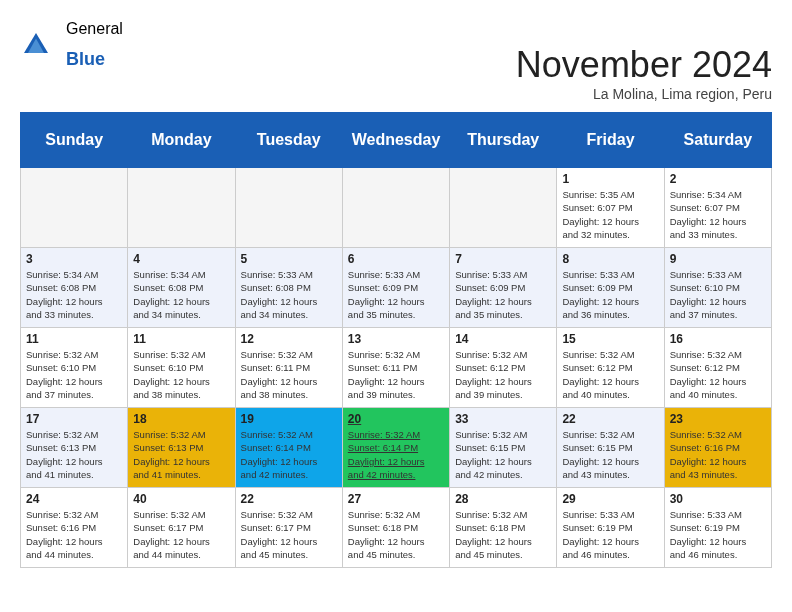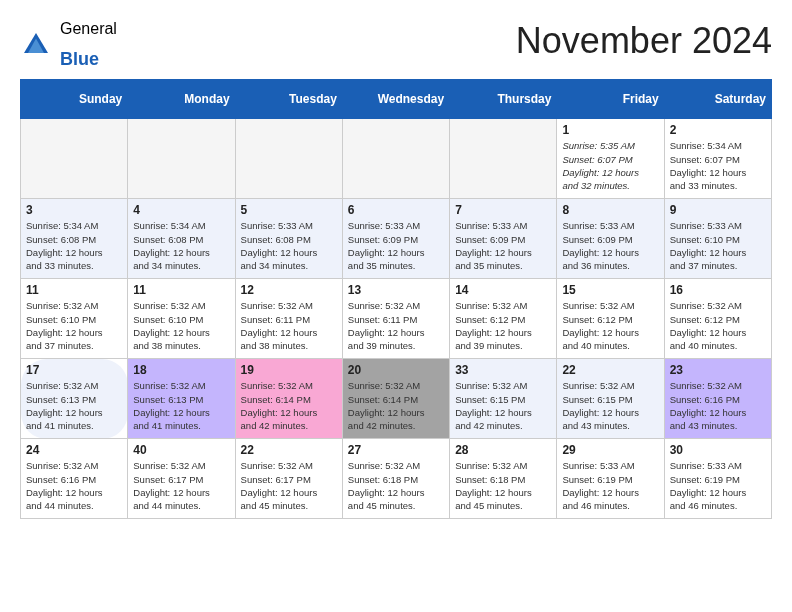--- a/index.html
+++ b/index.html
@@ -12,21 +12,21 @@
     }
     .header-area {
       display: flex;
       justify-content: space-between;
       align-items: flex-start;
       margin-bottom: 10px;
     }
     .logo {
       display: flex;
       align-items: center;
-      gap: 8px;
+      gap: 14px;
     }
     .logo-text {
       display: flex;
       flex-direction: column;
       line-height: 1.1;
     }
     .logo-blue {
       font-size: 18px;
       font-weight: bold;
       color: #1a5fb5;
@@ -36,37 +36,38 @@
       width: 32px;
       height: 32px;
     }
     .title-area {
       text-align: right;
     }
     .month-title {
       font-size: 36px;
       font-weight: normal;
       color: #222;
+      margin-top: 24px;
     }
     .location {
       font-size: 14px;
       color: #444;
     }
     table {
       width: 100%;
       border-collapse: collapse;
       table-layout: fixed;
     }
     th {
       background-color: #1a5fb5;
       color: #fff;
-      font-size: 12px;
+      font-size: 16px;
       font-weight: bold;
-      text-align: right;
-      padding: 12px 5px;
+      text-align: center;
+      padding: 18px 5px;
       border: 1px solid #1a5fb5;
     }
     td {
       border: 1px solid #ccc;
       vertical-align: top;
       padding: 4px 5px;
       font-size: 10px;
       color: #333;
       height: 80px;
       background: #fff;
@@ -96,20 +97,21 @@
       <polygon points="20,5 35,30 5,30" fill="#1a5fb5"></polygon>
       <polygon points="20,12 30,30 10,30" fill="#4a8fd4"></polygon>
     </svg>
     <div class="logo-text">
       <span>General</span>
       <span class="logo-blue">Blue</span>
     </div>
   </div>
   <div class="title-area">
     <div class="month-title">November 2024</div>
+    <div class="location">La Molina, Lima region, Peru</div>
   </div>
 </div>
 
 <table>
   <thead>
     <tr>
     <th>Sunday</th>
         <th>Monday</th>
         <th>Tuesday</th>
         <th>Wednesday</th>
@@ -120,21 +122,21 @@
   </thead>
   <tbody id="calendar-body">
   <tr>
         <td class="empty"></td>
         <td class="empty"></td>
         <td class="empty"></td>
         <td class="empty"></td>
         <td class="empty"></td>
         <td>
           <span class="day-num">1</span>
-          <div class="day-info" style="white-space: pre-line; font-style: italic;">Sunrise: 5:35 AM
+          <div class="day-info" style="white-space: pre-line;">Sunrise: 5:35 AM
 Sunset: 6:07 PM
 Daylight: 12 hours
 and 32 minutes.</div>
         </td>
         <td>
           <span class="day-num">2</span>
           <div class="day-info" style="white-space: pre-line;">Sunrise: 5:34 AM
 Sunset: 6:07 PM
 Daylight: 12 hours
 and 33 minutes.</div>
@@ -236,63 +238,63 @@
         </td>
         <td>
           <span class="day-num">16</span>
           <div class="day-info" style="white-space: pre-line;">Sunrise: 5:32 AM
 Sunset: 6:12 PM
 Daylight: 12 hours
 and 40 minutes.</div>
         </td>
       </tr>
       <tr>
-        <td style="background: rgb(238, 242, 251); border-radius: 26px;">
+        <td style="background: rgb(238, 242, 251);">
           <span class="day-num">17</span>
           <div class="day-info" style="white-space: pre-line;">Sunrise: 5:32 AM
 Sunset: 6:13 PM
 Daylight: 12 hours
 and 41 minutes.</div>
         </td>
-        <td style="background: #c4b5fd;">
+        <td style="background: #eab308;">
           <span class="day-num">18</span>
           <div class="day-info" style="white-space: pre-line;">Sunrise: 5:32 AM
 Sunset: 6:13 PM
 Daylight: 12 hours
 and 41 minutes.</div>
         </td>
-        <td style="background: #f9a8d4;">
+        <td style="background: #0ea5e9;">
           <span class="day-num">19</span>
           <div class="day-info" style="white-space: pre-line;">Sunrise: 5:32 AM
 Sunset: 6:14 PM
 Daylight: 12 hours
 and 42 minutes.</div>
         </td>
-        <td style="background: #a3a3a3;">
+        <td style="background: #22c55e; text-decoration: underline;">
           <span class="day-num">20</span>
           <div class="day-info" style="white-space: pre-line;">Sunrise: 5:32 AM
 Sunset: 6:14 PM
 Daylight: 12 hours
 and 42 minutes.</div>
         </td>
         <td style="background: rgb(238, 242, 251);">
           <span class="day-num">33</span>
           <div class="day-info" style="white-space: pre-line;">Sunrise: 5:32 AM
 Sunset: 6:15 PM
 Daylight: 12 hours
 and 42 minutes.</div>
         </td>
         <td style="background: rgb(238, 242, 251);">
           <span class="day-num">22</span>
           <div class="day-info" style="white-space: pre-line;">Sunrise: 5:32 AM
 Sunset: 6:15 PM
 Daylight: 12 hours
 and 43 minutes.</div>
         </td>
-        <td style="background: #c4b5fd;">
+        <td style="background: #eab308;">
           <span class="day-num">23</span>
           <div class="day-info" style="white-space: pre-line;">Sunrise: 5:32 AM
 Sunset: 6:16 PM
 Daylight: 12 hours
 and 43 minutes.</div>
         </td>
       </tr>
       <tr>
         <td>
           <span class="day-num">24</span>

